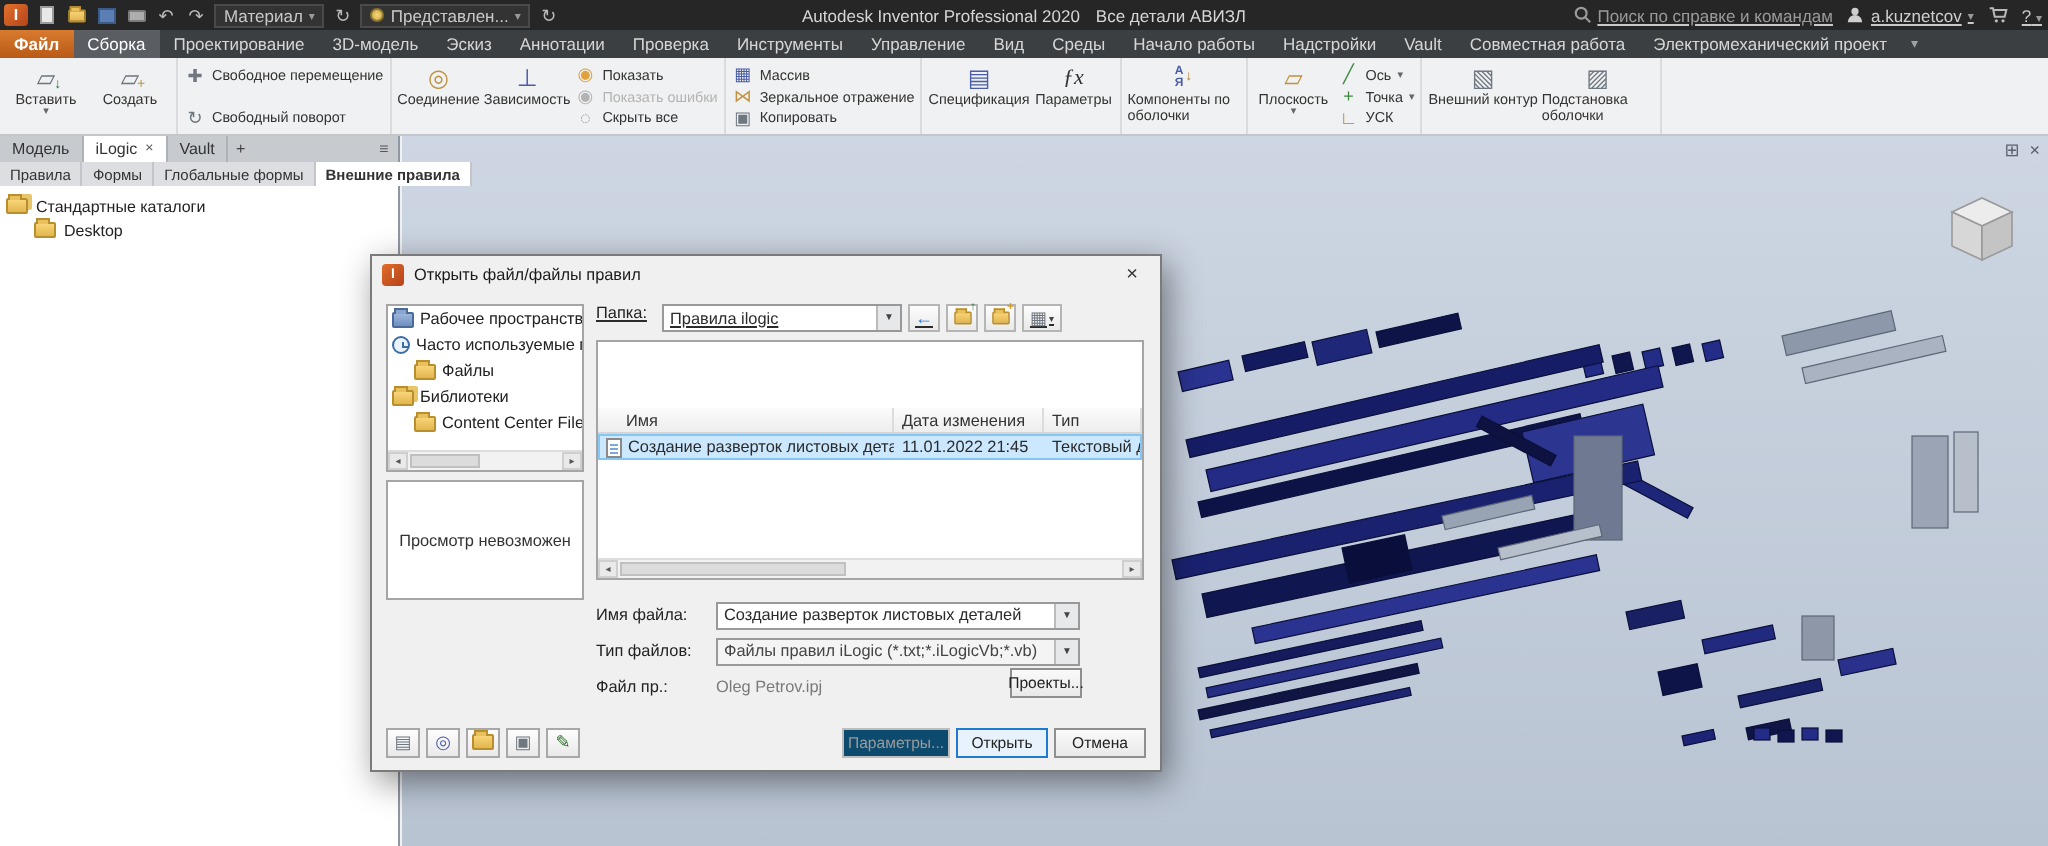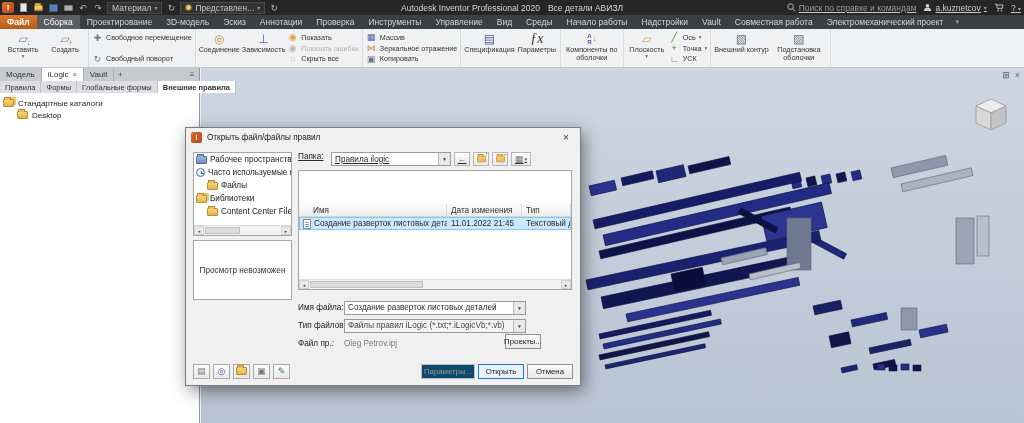--- a/index.html
+++ b/index.html
@@ -28,30 +28,30 @@
   .rtab { padding:0 7px; display:flex; align-items:center; cursor:default; }
   .rtab.file { background:linear-gradient(#d87b2e,#b95a16); color:#fff; font-weight:bold; }
   .rtab.active { background:#5a5e63; color:#fff; }
   .rtab-caret { display:flex; align-items:center; padding:0 5px; font-size:7px; color:#9fa3a8; }
 
   
   .ribbon { position:absolute; top:29px; left:0; right:0; height:39px; background:#f0f1f2; border-bottom:1px solid #c4c7ca; display:flex; z-index:38; }
   .rgroup { display:flex; align-items:stretch; padding:1px 3px; border-right:1px solid #d9dbdd; gap:2px; }
   .rbig { min-width:40px; max-width:56px; display:flex; flex-direction:column; align-items:center; padding-top:1px; }
   .rbig .ric { height:15px; display:flex; align-items:center; justify-content:center; font-size:12px; position:relative; }
-  .rbig .lbl { font-size:7.2px; line-height:8px; text-align:center; color:#333; }
+  .rbig .lbl { font-size:7.2px; line-height:8px; text-align:left; color:#333; }
   .rbig .arr8 { font-size:5.5px; color:#666; line-height:5px; }
   .rcol { display:flex; flex-direction:column; justify-content:space-between; padding:2px 0; }
   .rsm { display:flex; align-items:center; gap:3px; height:11px; font-size:7.2px; color:#333; white-space:nowrap; }
   .rsm .ric { width:11px; display:flex; justify-content:center; font-size:9px; }
   .rsm .arr8 { font-size:5.5px; color:#666; }
   .rsm.disabled, .rsm.disabled .ric { color:#b3b3b3 !important; }
   .g-gray { color:#6f7780; } .g-gold { color:#c09340; } .g-blue { color:#4a5ca8; }
   .g-green { color:#3f8a3f; } .g-bulb { color:#e0a23c; } .g-rust { color:#b3802f; }
-  .fx { font-style:italic; font-family:"Liberation Serif", serif; font-size:14px; color:#333; }
+  .fx { font-style:italic; font-family:"Liberation Serif", serif; font-size:11px; color:#333; }
   .az { display:flex; flex-direction:column; font-size:6px; line-height:6px; color:#4a5ca8; font-weight:bold; }
   .azarrow { font-size:7px; color:#b3802f; margin-left:1px; }
   .ov-green { position:absolute; right:-3px; bottom:0; font-size:7px; color:#2e7d32; }
   .ov-gold { position:absolute; right:-3px; bottom:0; font-size:7px; color:#c09340; }
 
   
   .browser { position:absolute; top:68px; left:0; width:200px; bottom:0; background:#fff; border-right:1px solid #8f97a3; display:flex; flex-direction:column; z-index:10; }
   .brow1 { height:13px; background:#c7cacf; display:flex; align-items:stretch; font-size:8px; }
   .btab { padding:0 6px; display:flex; align-items:center; gap:4px; background:#c7cacf; border-right:1px solid #aeb1b6; color:#333; }
   .btab.active { background:#fff; }
@@ -111,21 +111,21 @@
   .flhead { display:flex; height:13px; background:linear-gradient(#fbfbfb,#ededed); border-bottom:1px solid #d5d5d5; color:#333;margin-top:33px; }
   .fcol { padding:0 4px; display:flex; align-items:center; border-right:1px solid #dcdcdc; overflow:hidden; white-space:nowrap; }
   .c-name { width:148px; padding-left:14px; }
   .c-date { width:75px; }
   .c-type { flex:1; }
   .frowline { display:flex; height:13px; align-items:center; }
   .frowline.selected { background:#cce8ff; outline:1px solid #84c7f5; outline-offset:-1px; }
   .fcell { padding:0 4px; overflow:hidden; white-space:nowrap; display:flex; align-items:center; gap:3px; }
 
   .fieldrow { position:absolute; left:112px; height:15px; display:flex; align-items:center; }
-  .fieldrow .dlabel { width:46px; flex:0 0 auto; }
+  .fieldrow .dlabel { width:60px; flex:0 0 auto; }
   .fieldrow .cmb { width:182px; }
   .projvalue { color:#7a7a7a; white-space:nowrap; overflow:hidden; max-width:130px; }
   .btn { height:15px; border:1px solid #8f8f8f; background:linear-gradient(#fafafa,#e9e9e9); display:flex; align-items:center; justify-content:center; font-size:7.8px; color:#222; padding:0 4px; }
   .projbtn { position:absolute; left:319px; top:206px; width:36px; }
   .dbottom { position:absolute; left:7px; right:7px; bottom:6px; height:16px; display:flex; align-items:center; gap:3px; }
   .qbtn { width:17px; height:15px; border:1px solid #a8a8a8; background:linear-gradient(#fdfdfd,#e9e9e9); display:flex; align-items:center; justify-content:center; font-size:9px; }
   .spacer { flex:1; }
   .btn.options { width:54px; color:#9b9b9b; background:#0c4a6e; border-color:#bdbdbd;margin-left:43px; }
   .btn.open { width:46px; border-color:#1f7ad1; background:#e7f2fc; }
   .btn.cancel { width:46px; }

